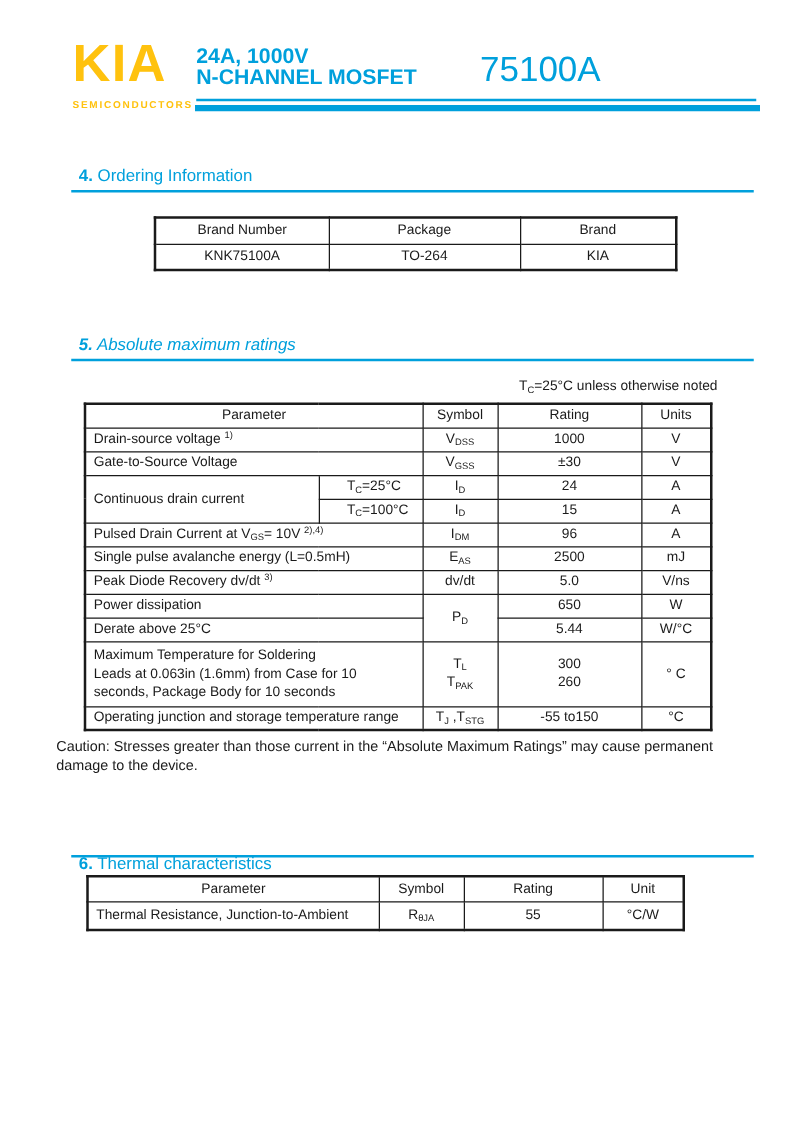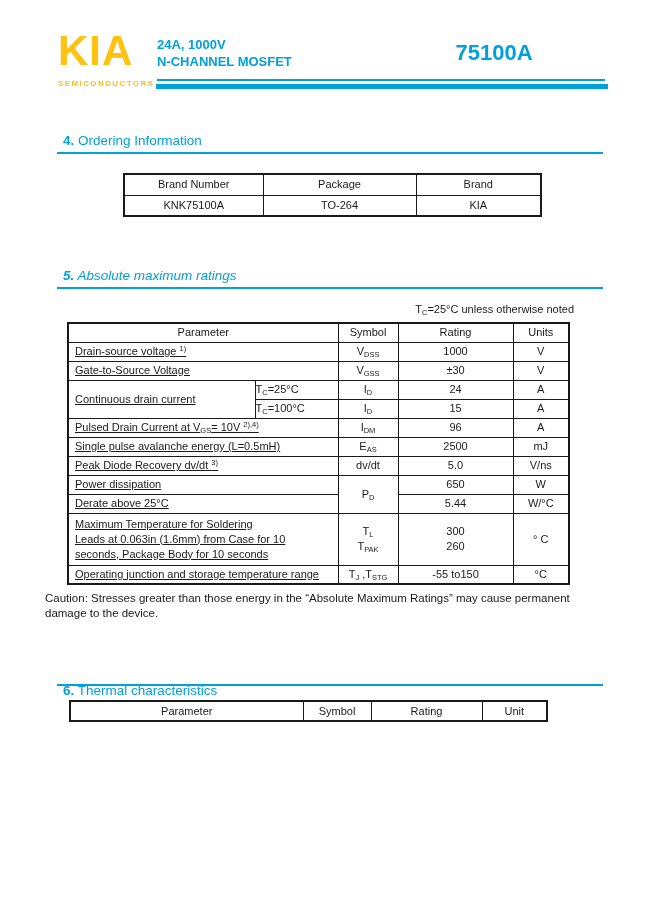--- a/index.html
+++ b/index.html
@@ -5,39 +5,39 @@
   * { margin:0; padding:0; box-sizing:border-box; }
   html,body { background:#ffffff; }
   body { font-family:"Liberation Sans","DejaVu Sans",sans-serif; color:#1a1a1a; }
   .page { position:relative; width:649px; height:758px; background:#fff; overflow:hidden; }
 
   
   .logo { position:absolute; left:58px; top:28px; font-size:42px; font-weight:800;
           color:var(--brand); letter-spacing:1px; line-height:46px; }
   .logo-sub { position:absolute; left:58px; top:79px; font-size:8px; font-weight:bold;
               color:var(--brand); letter-spacing:1.4px; }
-  .hdr-sub { position:absolute; left:157px; top:36px; font-size:13px; font-weight:bold;
+  .hdr-sub { position:absolute; left:157px; top:36px; font-size:17px; font-weight:bold;
              color:var(--accent); line-height:17px; }
-  .hdr-part { position:absolute; right:45px; top:40px; width:220px; text-align:center;
-              font-size:22px; color:var(--accent); font-weight:700; }
+  .hdr-part { position:absolute; right:45px; top:40px; width:220px; text-align:left;
+              font-size:28px; color:var(--accent); font-weight:400; }
   .hdr-thinline { position:absolute; left:157px; top:79px; width:448px; height:1.5px; background:var(--accent); }
   .hdr-bar { position:absolute; left:156px; top:84px; width:452px; height:5px; background:var(--accent); }
 
   
   .sec-title { position:absolute; left:63px; font-size:13.5px; color:var(--accent); }
   .sec-title b { font-weight:bold; }
   .sec-rule { position:absolute; left:57px; width:546px; height:2px; background:var(--accent); }
 
   
   table { border-collapse:collapse; table-layout:fixed; font-size:11px; color:#1a1a1a; }
   td { border:1px solid #1a1a1a; text-align:center; vertical-align:middle;
        line-height:13px; padding:1px 2px; overflow:hidden; }
   .outer { border:2px solid #1a1a1a; }
-  td.param { text-align:left; padding-left:6px;text-decoration:underline; }
-  td.cond  { text-align:left; padding-left:0; }
+  td.param { text-align:left; padding-left:6px; }
+  td.cond  { text-align:left; padding-left:22px; }
   sub { font-size:7.5px; vertical-align:-2px; line-height:0; }
   sup { font-size:7.5px; vertical-align:4px;  line-height:0; }
 
   .ordering-tbl { position:absolute; left:123px; top:173px; width:417px; }
   .ordering-tbl td { height:21px; }
 
   .note { position:absolute; right:75px; top:303px; font-size:11px; color:#1a1a1a; }
 
   .abs-tbl { position:absolute; left:67px; top:322px; width:501px; }
   .abs-tbl tr.r  td { height:19px; }
@@ -176,39 +176,45 @@
     </tr>
     <tr class="r">
       <td colspan="2" class="param">Operating junction and storage temperature range</td>
       <td>T<sub>J</sub> ,T<sub>STG</sub></td>
       <td>-55 to150</td>
       <td>°C</td>
     </tr>
   </tbody>
     </table>
 
-  <div class="caution">Caution: Stresses greater than those energy in the “Absolute Maximum Ratings” may cause permanent damage to the device.</div>
+  <div class="caution">Caution: Stresses greater than those current in the “Absolute Maximum Ratings” may cause permanent damage to the device.</div>
 
   <div class="sec-title" style="top:665px;margin-top:18px;"><b>6.</b><span> Thermal characteristics</span></div>
   <div class="sec-rule" style="top:684px;"></div>
 
   <table class="thermal-tbl outer">
     <colgroup>
         <col style="width:233px">
         <col style="width:68px">
         <col style="width:111px">
         <col style="width:65px">
       </colgroup>
     <tbody>
         <tr class="h">
       <td>Parameter</td>
       <td>Symbol</td>
       <td>Rating</td>
       <td>Unit</td>
     </tr>
+    <tr class="r">
+      <td class="param">Thermal Resistance, Junction-to-Ambient</td>
+      <td>R<sub>θJA</sub></td>
+      <td>55</td>
+      <td>°C/W</td>
+    </tr>
   </tbody>
     </table>
 
   <div class="footer-rule"></div>
   <div class="footer-page">2 / 8</div>
   <div class="footer-rev">Rev 1.0 Apr. 2023</div>
 
 </div>
 
 </body></html>

